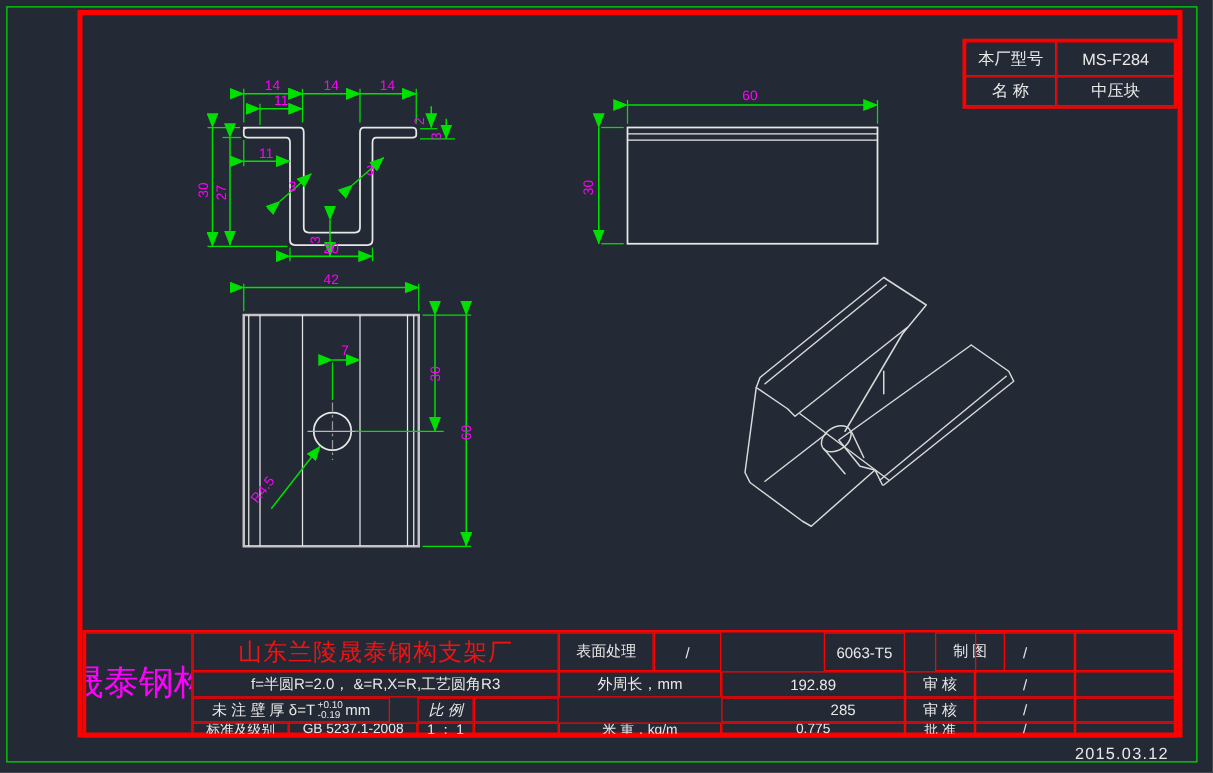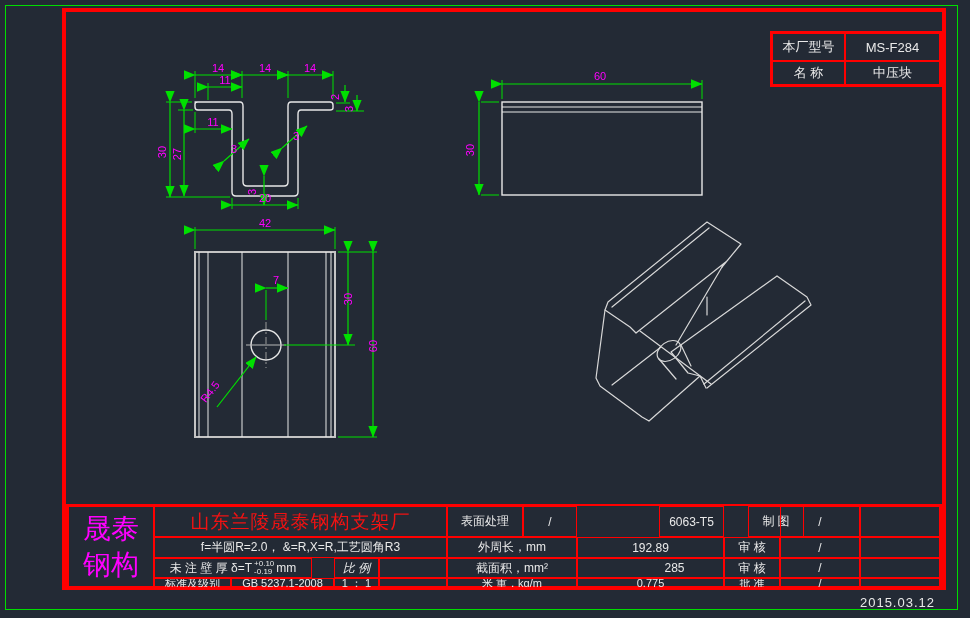--- a/index.html
+++ b/index.html
@@ -154,21 +154,21 @@
 
   <div class="tbl" style="left:770px;top:14px;width:172px;height:56px;margin-top:17px;">
     <div class="cell" style="left:0;top:0;width:73px;height:28px;font-size:13px;">本厂型号</div>
     <div class="cell" style="left:73px;top:0;width:95px;height:28px;font-size:13px;">MS-F284</div>
     <div class="cell" style="left:0;top:28px;width:73px;height:24px;font-size:13px;">名    称</div>
     <div class="cell" style="left:73px;top:28px;width:95px;height:24px;font-size:13px;">中压块</div>
   </div>
 
   <div class="tbl" style="left:66px;top:504px;width:876px;height:86px;">
 
-    <div class="cell magenta" style="left:0;top:0;width:86px;height:82px;flex-direction:column;font-size:28px;line-height:1.3;font-family:'Liberation Serif',serif;">
+    <div class="cell magenta" style="left:0;top:0;width:86px;height:82px;flex-direction:row;font-size:28px;line-height:1.3;font-family:'Liberation Serif',serif;">
       <span>晟泰</span>
       <span>钢构</span>
     </div>
 
     <div class="cell red-text" style="left:86px;top:0;width:293px;height:31px;font-size:19px;letter-spacing:1px;">山东兰陵晟泰钢构支架厂</div>
     <div class="cell" style="left:86px;top:31px;width:293px;height:21px;">f=半圆R=2.0， &amp;=R,X=R,工艺圆角R3</div>
     <div class="cell" style="left:86px;top:52px;width:158px;height:20px;">
       <span>未 注 壁 厚 δ=T</span>
       <span class="tolstack">
         <span>+0.10</span>
@@ -181,21 +181,20 @@
     <div class="cell" style="left:86px;top:72px;width:77px;height:10px;font-size:11px;">标准及级别</div>
     <div class="cell" style="left:163px;top:72px;width:103px;height:10px;font-size:11px;">GB 5237.1-2008</div>
     <div class="cell" style="left:266px;top:72px;width:45px;height:10px;font-size:11px;">1 ： 1</div>
     <div class="cell" style="left:311px;top:72px;width:68px;height:10px;"></div>
 
     <div class="cell" style="left:379px;top:0;width:76px;height:31px;">表面处理</div>
     <div class="cell" style="left:455px;top:0;width:54px;height:31px;">/</div>
     <div class="cell" style="left:591px;top:0;width:65px;height:31px;">6063-T5</div>
     <div class="cell" style="left:379px;top:31px;width:130px;height:21px;">外周长，mm</div>
     <div class="cell" style="left:509px;top:31px;width:147px;height:21px;">192.89</div>
-    <div class="cell" style="left:379px;top:52px;width:130px;height:20px;">截面积，mm²</div>
     <div class="cell" style="left:509px;top:52px;width:147px;height:20px;padding-left:48px;">285</div>
     <div class="cell" style="left:379px;top:72px;width:130px;height:10px;font-size:11px;">米 重，kg/m</div>
     <div class="cell" style="left:509px;top:72px;width:147px;height:10px;font-size:11px;">0.775</div>
 
     <div class="cell" style="left:680px;top:0;width:56px;height:31px;font-family:Liberation Serif, serif;">制 图</div>
     <div class="cell" style="left:712px;top:0;width:80px;height:31px;">/</div>
     <div class="cell" style="left:792px;top:0;width:80px;height:31px;"></div>
     <div class="cell" style="left:656px;top:31px;width:56px;height:21px;">审 核</div>
     <div class="cell" style="left:712px;top:31px;width:80px;height:21px;">/</div>
     <div class="cell" style="left:792px;top:31px;width:80px;height:21px;"></div>

